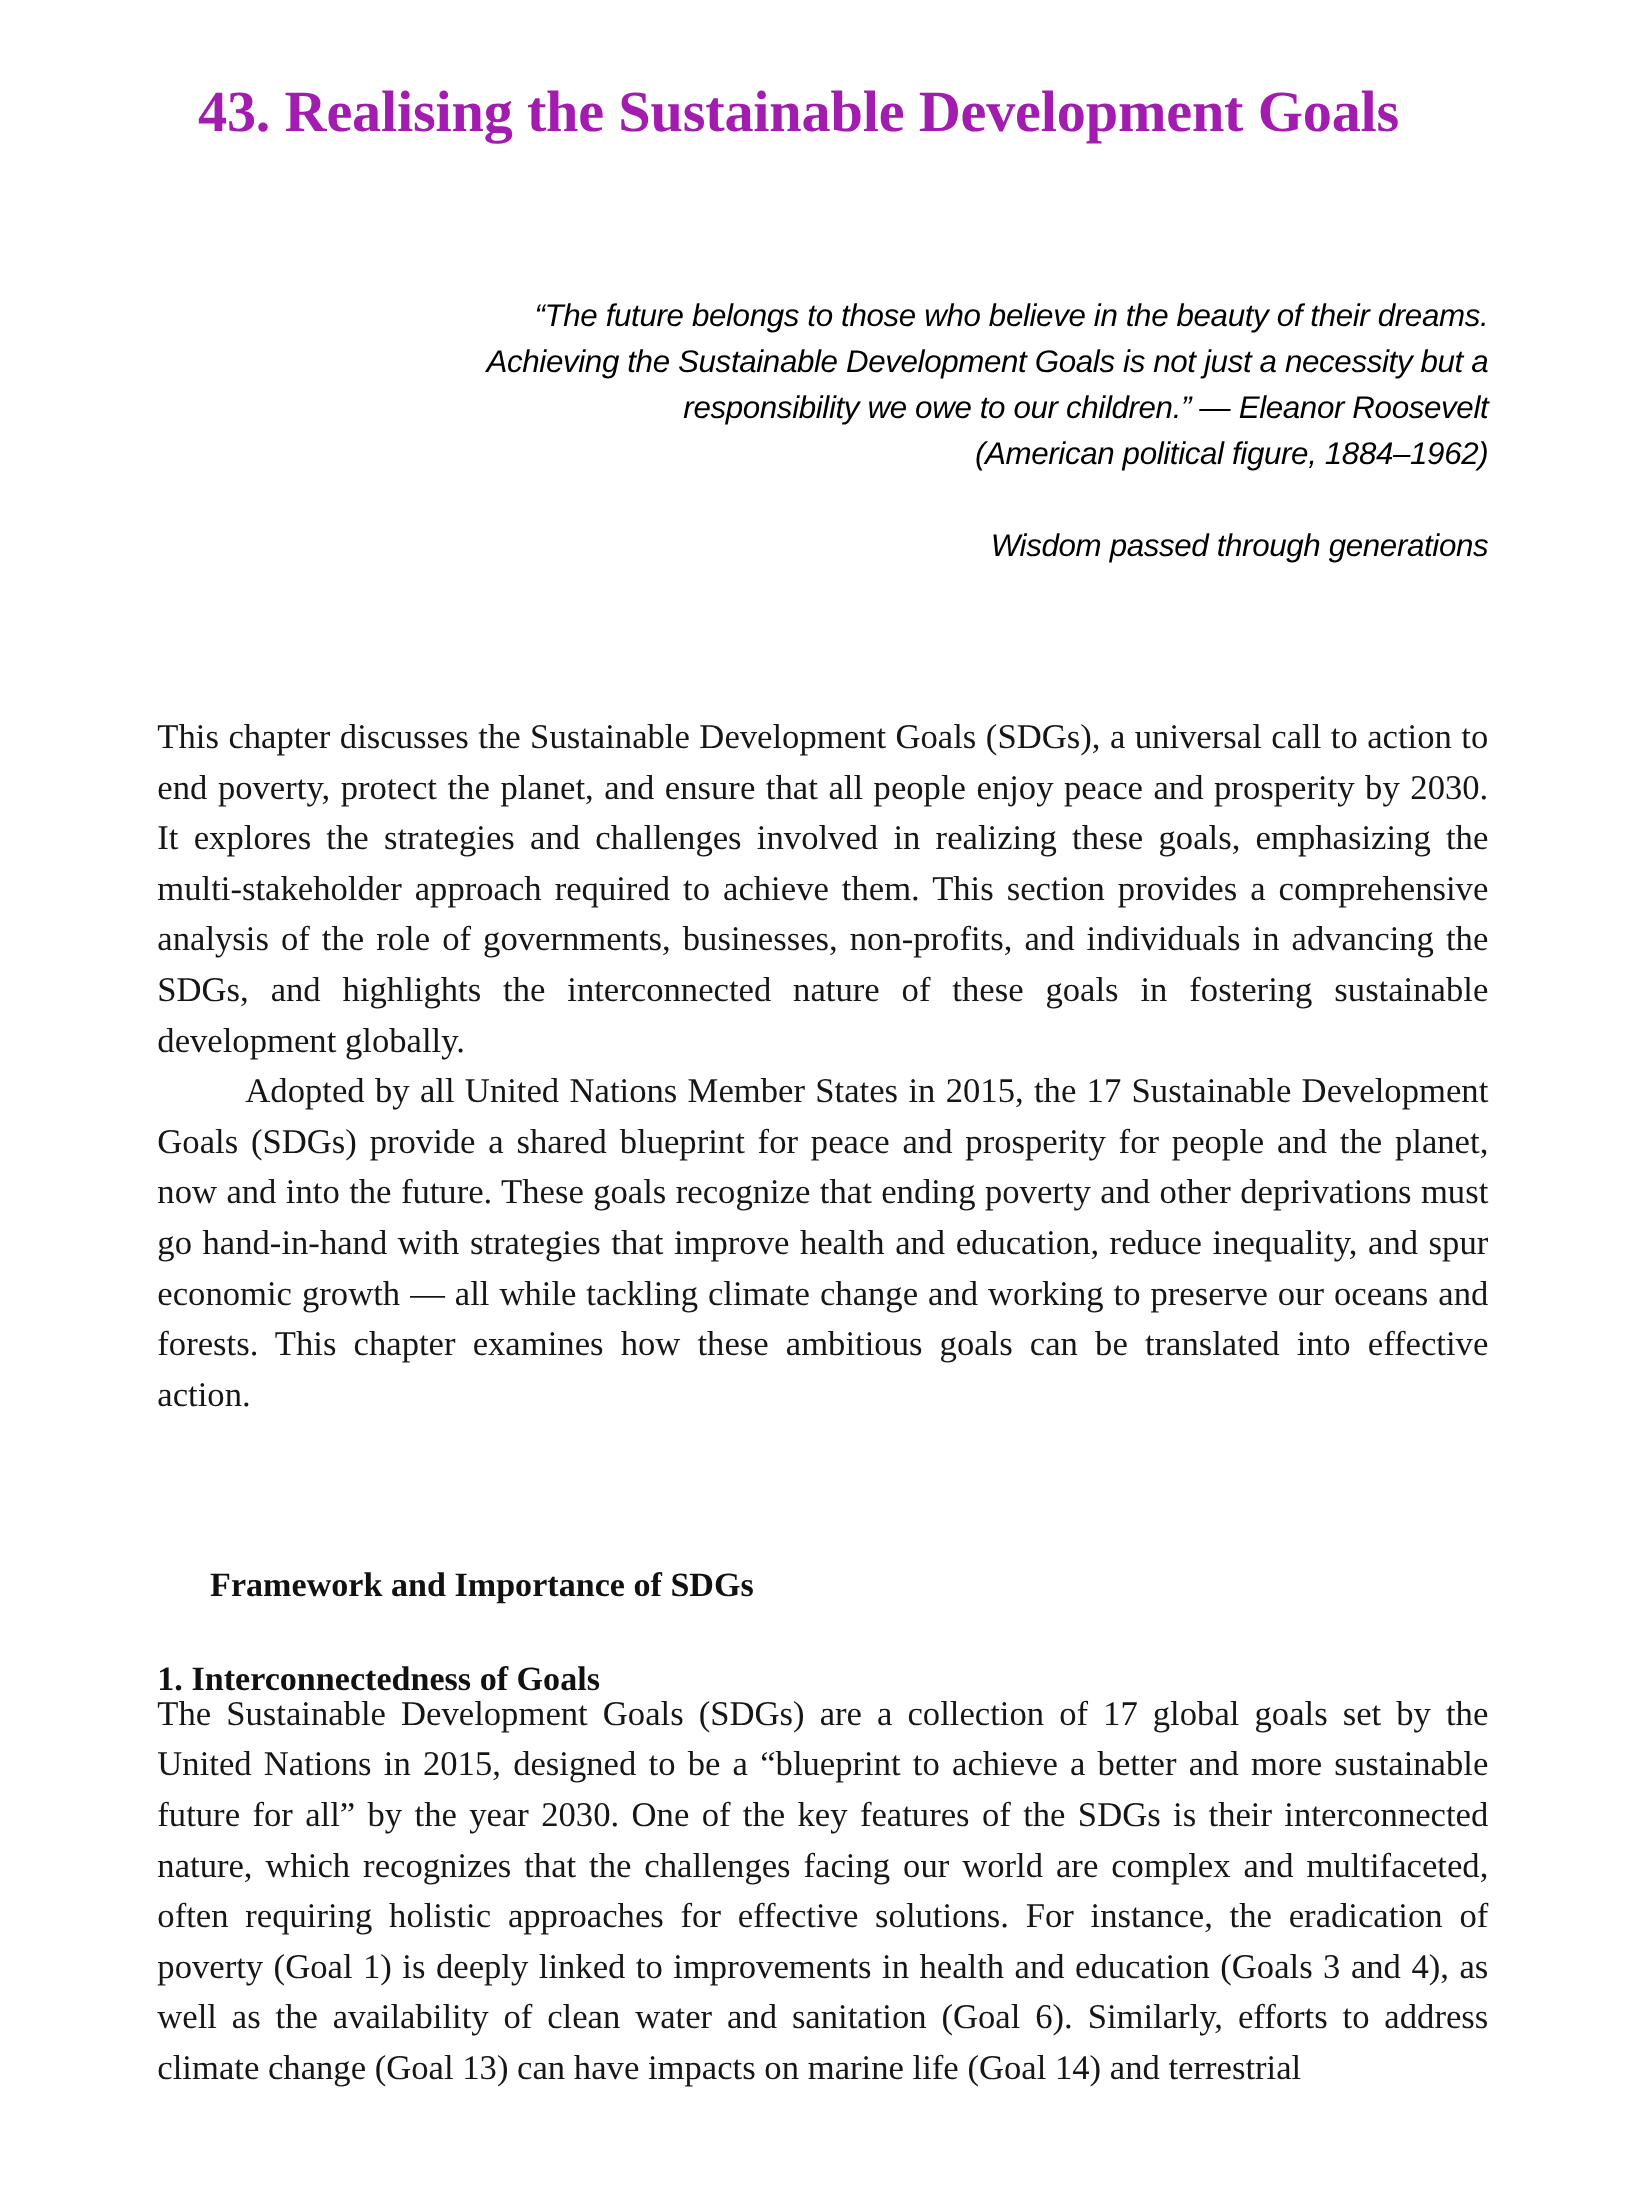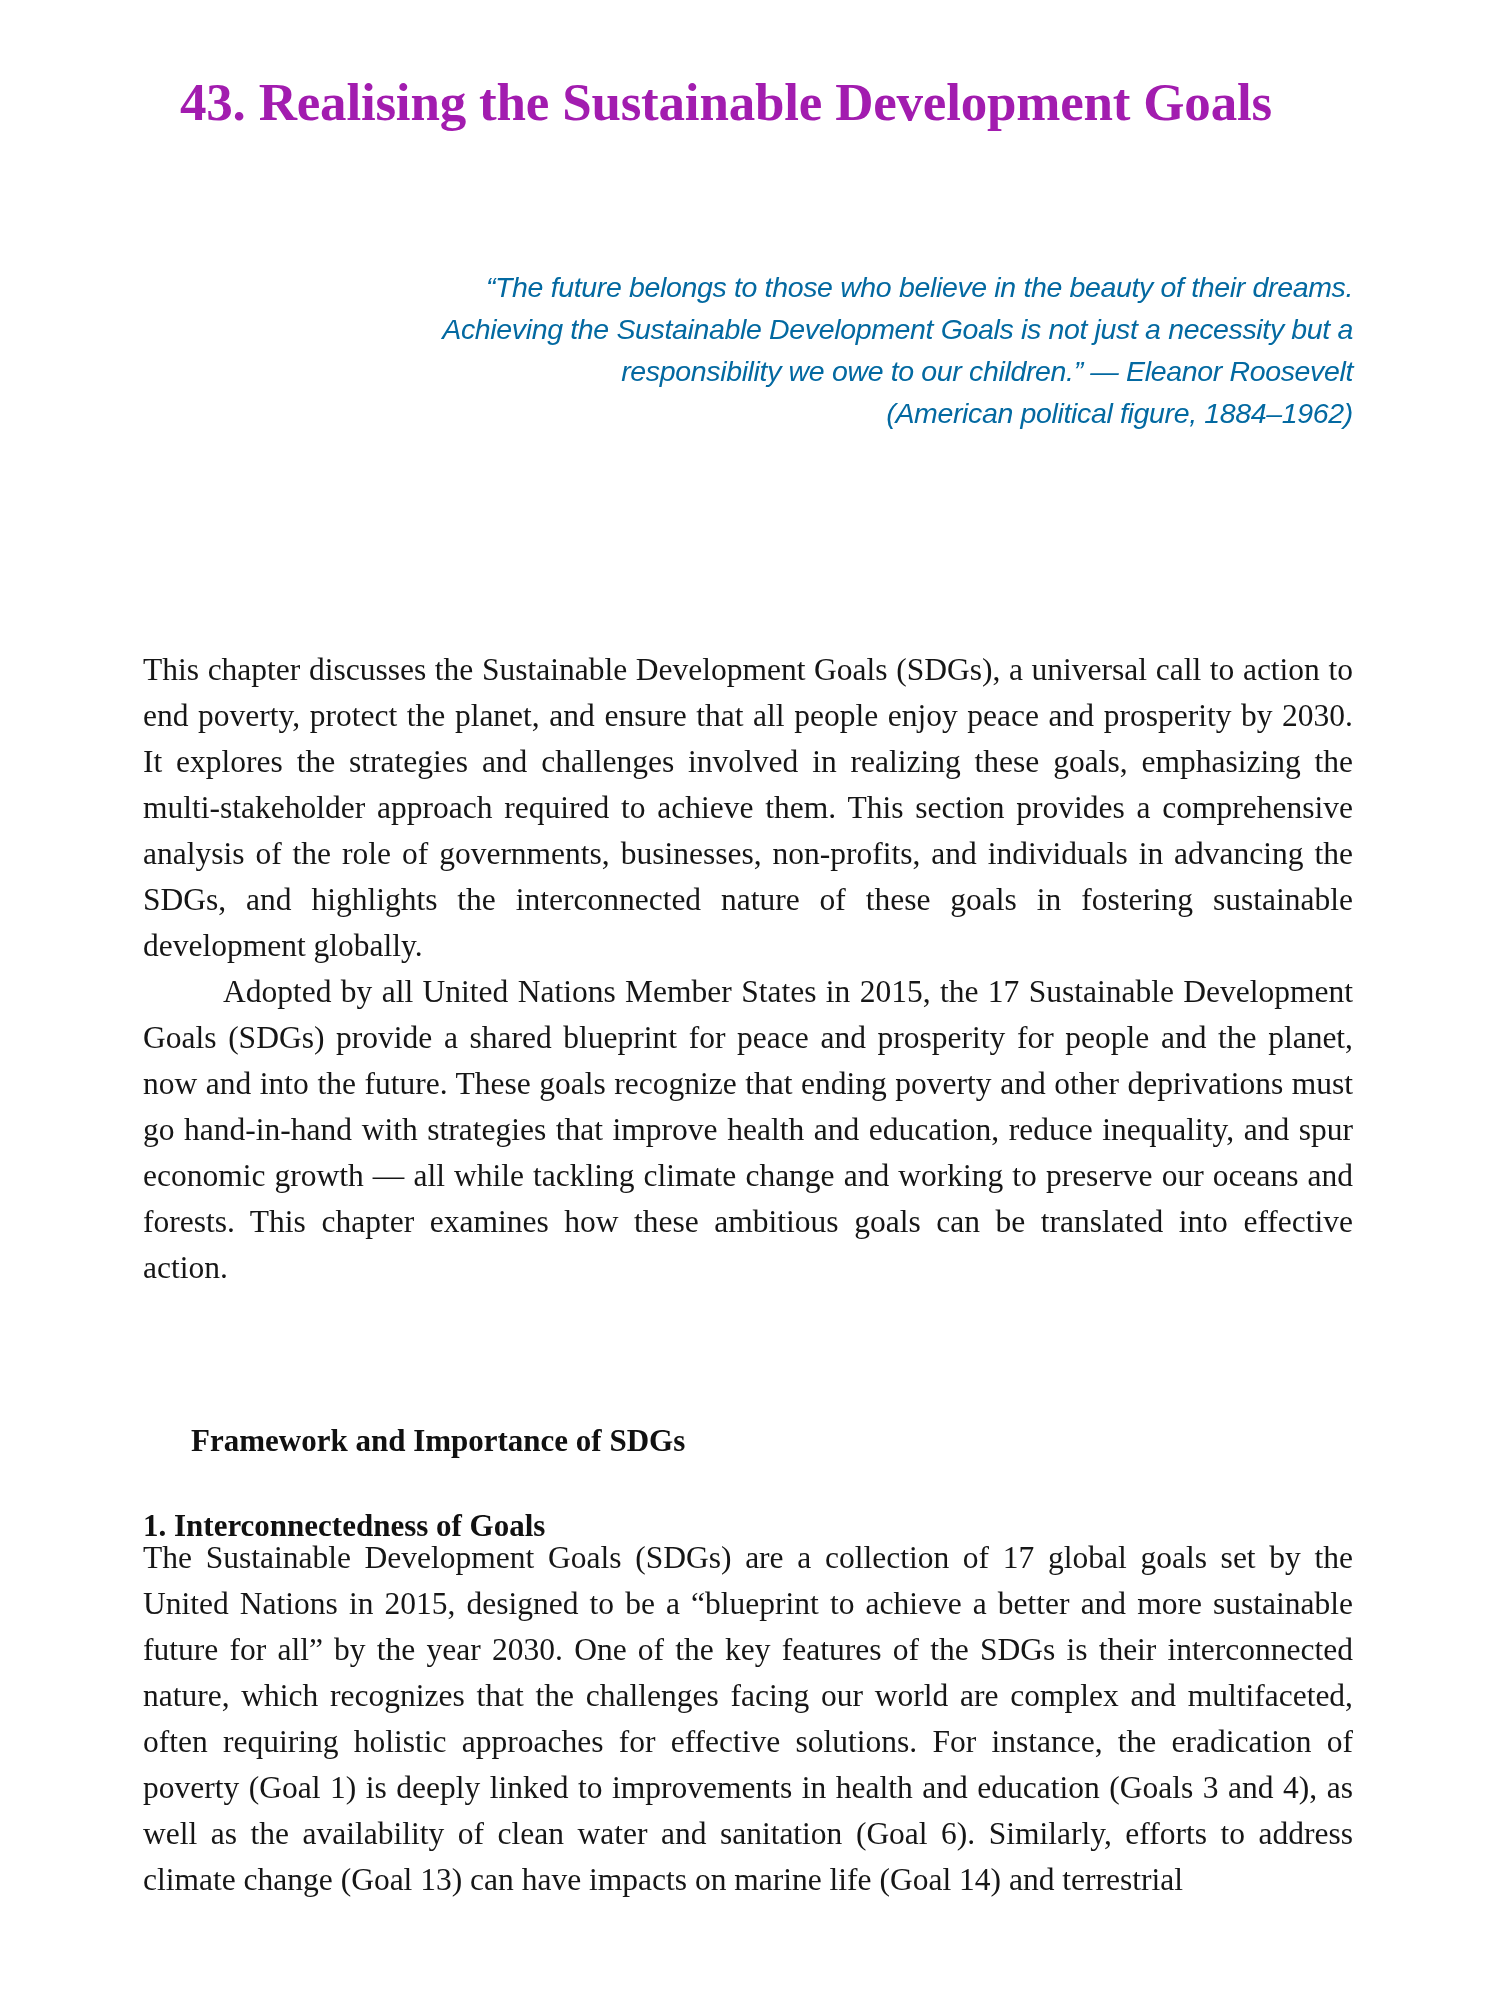--- a/index.html
+++ b/index.html
@@ -35,21 +35,21 @@
       color: #a21caf;
     }
     .epigraph {
       position: absolute;
       right: 0;
       font-family: "Liberation Sans", "DejaVu Sans", sans-serif;
       font-style: italic;
       font-size: 28.5px;
       line-height: 42px;
       text-align: right;
-      color: #0369a1;
+      color: #000000;
       letter-spacing: -0.35px;
     }
     .epigraph .line { display: block; white-space: nowrap; }
     .epigraph-1 { top: 266px; width: 1200px; }
     .epigraph-2 { top: 475px; width: 1000px; }
 
     .body-text {
       position: absolute;
       left: 0;
       width: 1210px;
@@ -90,20 +90,21 @@
   <h1 class="chapter-title">43. Realising the Sustainable Development Goals</h1>
 
   <div class="epigraph epigraph-1">
     <span class="line">“The future belongs to those who believe in the beauty of their dreams.</span>
     <span class="line">Achieving the Sustainable Development Goals is not just a necessity but a</span>
     <span class="line">responsibility we owe to our children.” — Eleanor Roosevelt</span>
     <span class="line">(American political figure, 1884–1962)</span>
   </div>
 
   <div class="epigraph epigraph-2">
+    <span class="line">Wisdom passed through generations</span>
   </div>
 
   <div class="body-text intro">
     <p>This chapter discusses the Sustainable Development Goals (SDGs), a universal call to action to end poverty, protect the planet, and ensure that all people enjoy peace and prosperity by 2030. It explores the strategies and challenges involved in realizing these goals, emphasizing the multi-stakeholder approach required to achieve them. This section provides a comprehensive analysis of the role of governments, businesses, non-profits, and individuals in advancing the SDGs, and highlights the interconnected nature of these goals in fostering sustainable development globally.</p>
     <p class="indent">Adopted by all United Nations Member States in 2015, the 17 Sustainable Development Goals (SDGs) provide a shared blueprint for peace and prosperity for people and the planet, now and into the future. These goals recognize that ending poverty and other deprivations must go hand-in-hand with strategies that improve health and education, reduce inequality, and spur economic growth — all while tackling climate change and working to preserve our oceans and forests. This chapter examines how these ambitious goals can be translated into effective action.</p>
   </div>
 
   <h2 class="section-heading h-framework">Framework and Importance of SDGs</h2>
 
   <h3 class="section-heading h-interconnect">1. Interconnectedness of Goals</h3>

